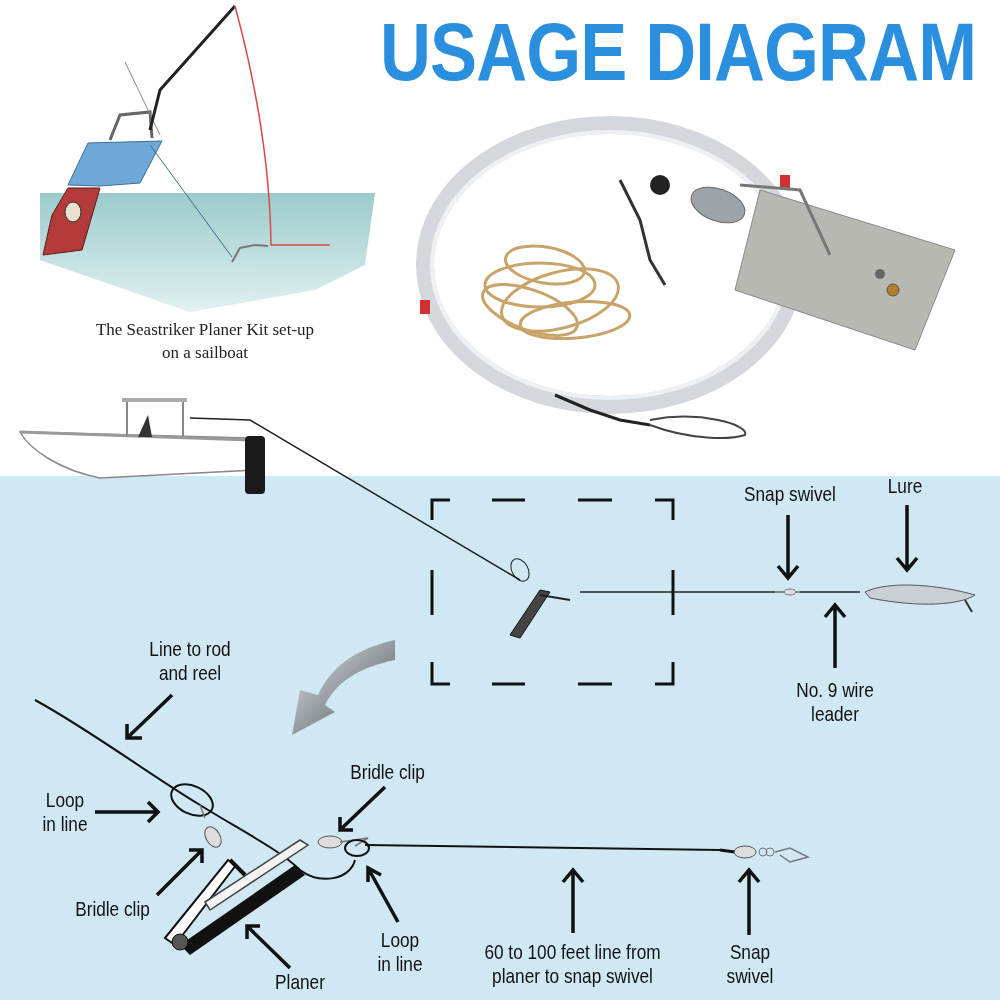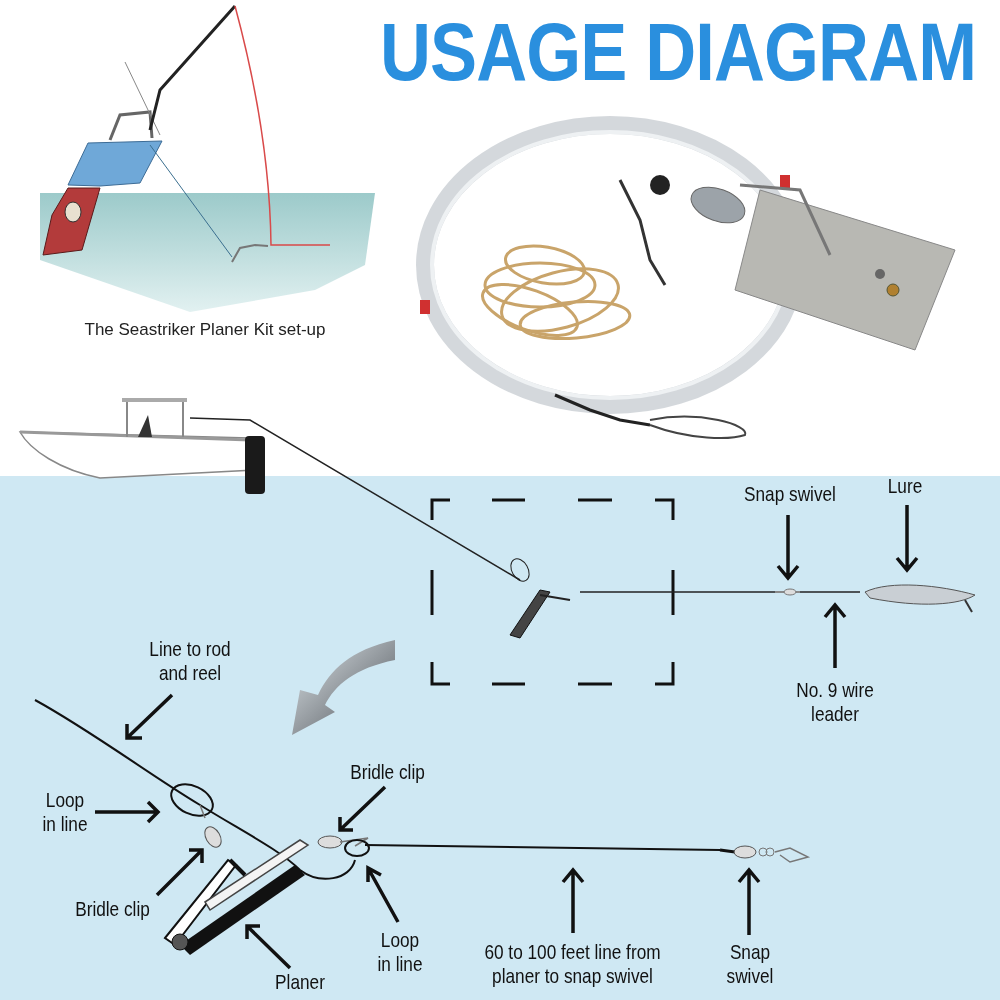--- a/index.html
+++ b/index.html
@@ -1,19 +1,19 @@
 <!DOCTYPE html>
 <html><head>
 <meta charset="utf-8">
 <style>
   html,body{margin:0;padding:0;}
   body{width:1000px;height:1000px;position:relative;overflow:hidden;background:#ffffff;font-family:"Liberation Sans",sans-serif;}
   .abs{position:absolute;}
   #title{left:380px;top:4px;width:600px;font-size:82px;font-weight:bold;color:#2a8fde;letter-spacing:-1px;transform:scaleX(0.86);transform-origin:left top;line-height:96px;white-space:nowrap;}
-  #caption{left:20px;top:318px;width:370px;text-align:center;font-family:Liberation Sans, sans-serif;font-size:17px;color:#222;line-height:23px;}
+  #caption{left:20px;top:318px;width:370px;text-align:center;font-family:Liberation Serif, serif;font-size:17px;color:#222;line-height:23px;}
   #water{left:0;top:476px;width:1000px;height:524px;background:#cfe8f3;}
   .lbl{position:absolute;font-family:"Liberation Sans",sans-serif;font-size:21px;color:#111;text-align:center;line-height:24px;transform:scaleX(0.82);transform-origin:center top;white-space:nowrap;}
   svg{position:absolute;left:0;top:0;}
 </style>
 </head>
 <body>
 
 <div id="water" class="abs"></div>
 
 <svg width="1000" height="1000" viewBox="0 0 1000 1000">
@@ -149,20 +149,21 @@
     <path d="M573,933 L573,870 M563,882 L573,870 L583,882"></path>
 
     <path d="M749,935 L749,870 M739,882 L749,870 L759,882"></path>
   </g>
 </svg>
 
 <div id="title" class="abs">USAGE DIAGRAM</div>
 
 <div id="caption" class="abs">
   <div>The Seastriker Planer Kit set-up</div>
+  <div>on a sailboat</div>
 </div>
 
 <div class="lbl" style="left:720px;top:482px;width:140px;">Snap swivel</div>
 <div class="lbl" style="left:870px;top:474px;width:70px;">Lure</div>
 <div class="lbl" style="left:770px;top:678px;width:130px;">
   <div>No. 9 wire</div>
   <div>leader</div>
 </div>
 <div class="lbl" style="left:125px;top:637px;width:130px;">
   <div>Line to rod</div>

